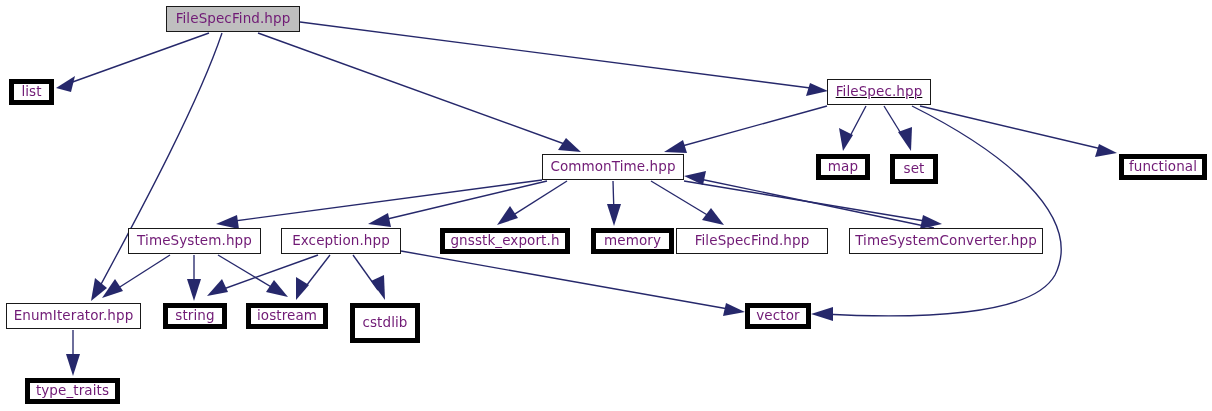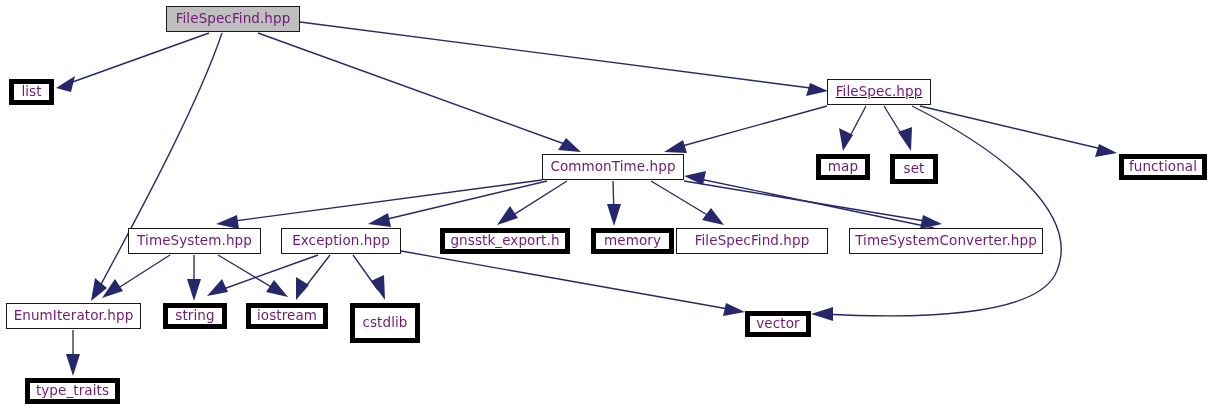--- a/index.html
+++ b/index.html
@@ -141,20 +141,20 @@
       </div>
       <div class="node sys" style="left: 163px; top: 303px; width: 64px; height: 26px;">
         <span class="lbl">string</span>
       </div>
       <div class="node sys" style="left: 246px; top: 303px; width: 82px; height: 26px; align-items: center;">
         <span class="lbl">iostream</span>
       </div>
       <div class="node sys" style="left: 350px; top: 303px; width: 70px; height: 40px;">
         <span class="lbl">cstdlib</span>
       </div>
-      <div class="node sys" style="left: 745px; top: 303px; width: 66px; height: 26px; margin-top: 8px;">
+      <div class="node sys" style="left: 745px; top: 303px; width: 66px; height: 26px;">
         <span class="lbl">vector</span>
       </div>
       <div class="node sys" style="left: 25px; top: 378px; width: 95px; height: 26px;">
         <span class="lbl">type_traits</span>
       </div>
     </div>
 </div>
 
 </body></html>

